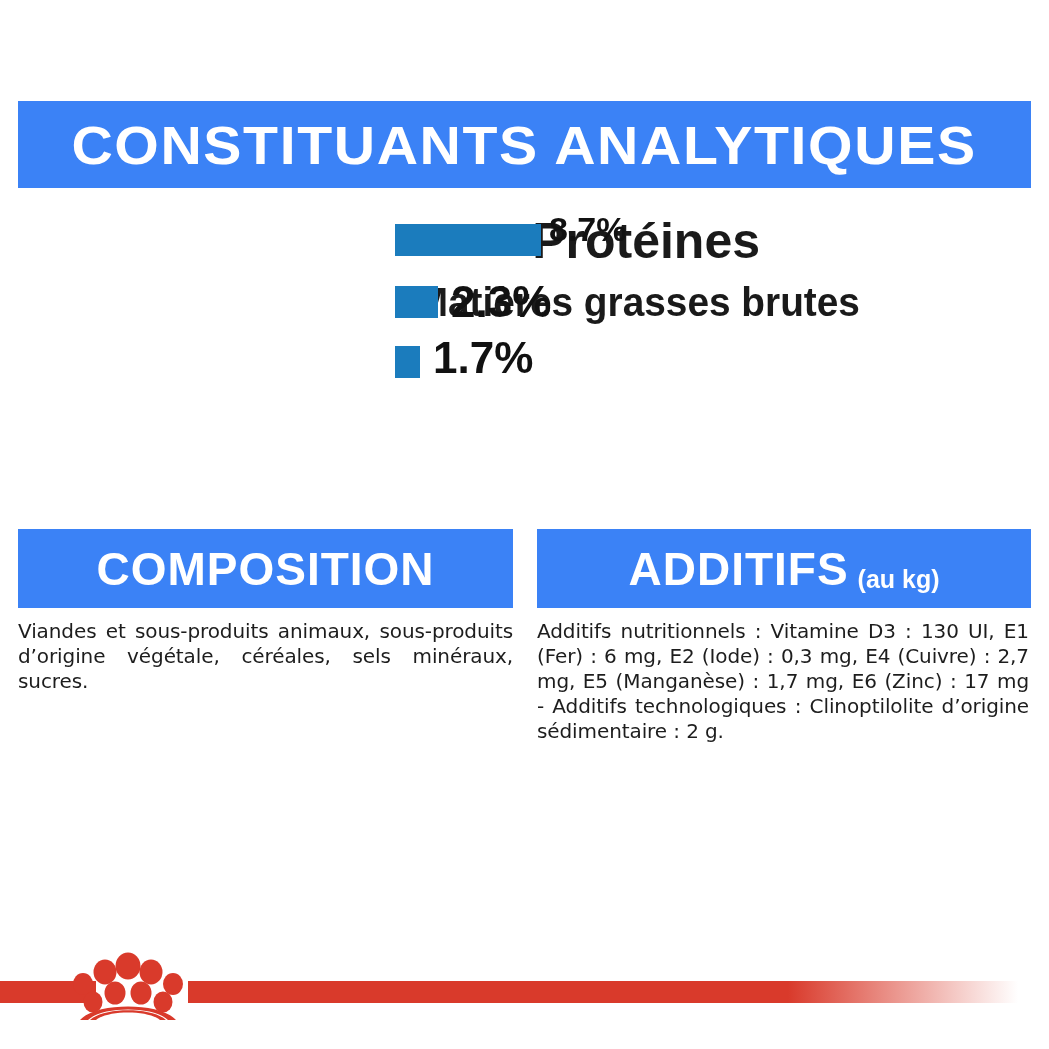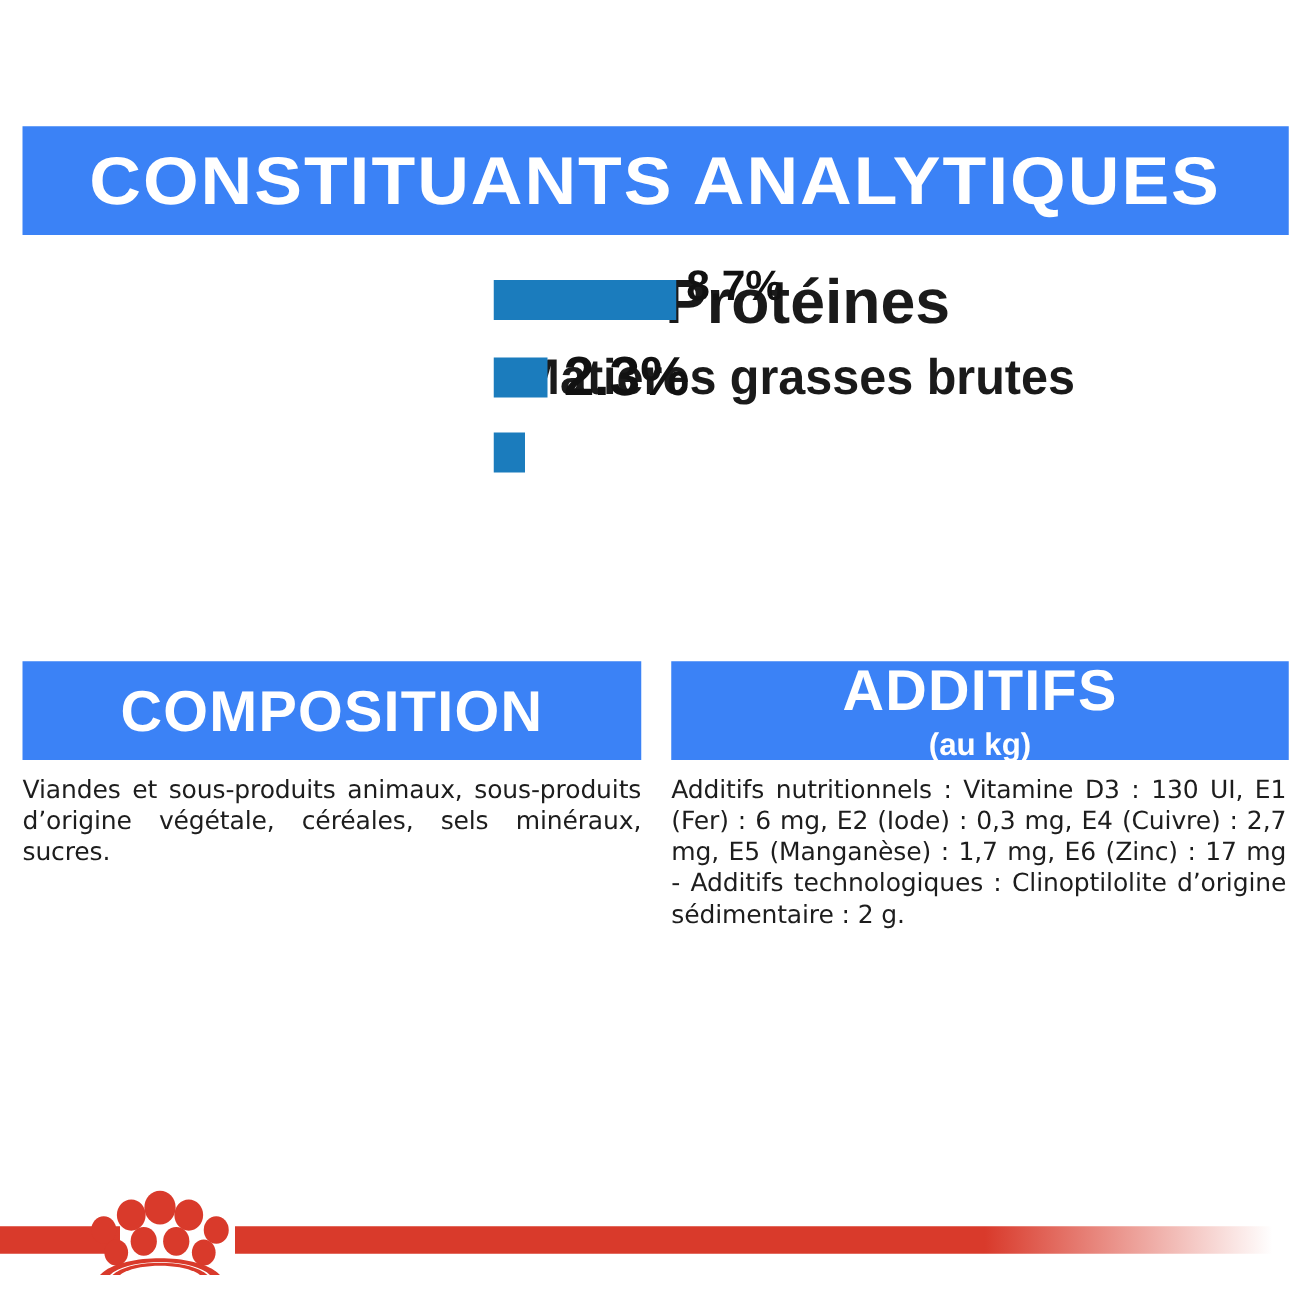--- a/index.html
+++ b/index.html
@@ -160,23 +160,22 @@
   #additives-banner {
     left: 537px;
     top: 529px;
     width: 494px;
     height: 79px;
   }
   #additives-banner .banner-title {
     font-size: 46px;
     letter-spacing: 1px;
     display: flex;
-    align-items: center;
+    align-items: flex-end;
     gap: 9px;
-    flex-direction: column;
   }
   .banner-sub {
     font-size: 25px;
     font-weight: bold;
     letter-spacing: 0;
   }
 
   
   .body-text {
     position: absolute;
@@ -250,20 +249,21 @@
   </div>
 
   <div class="nutrition-row" id="row-fat">
     <span class="nutrient-label">Matières grasses brutes</span>
     <span class="nutrient-bar"></span>
     <span class="nutrient-value">2.3%</span>
   </div>
 
   <div class="nutrition-row" id="row-fibre">
     <span class="nutrient-bar"></span>
+    <span class="nutrient-value">1.7%</span>
   </div>
 
 </div>
 
 <div class="banner" id="composition-banner">
   <span class="banner-title">COMPOSITION</span>
 </div>
 <div class="body-text" id="composition-text">Viandes et sous-produits animaux, sous-produits d’origine végétale, céréales, sels minéraux, sucres.</div>
 
 <div class="banner" id="additives-banner">

